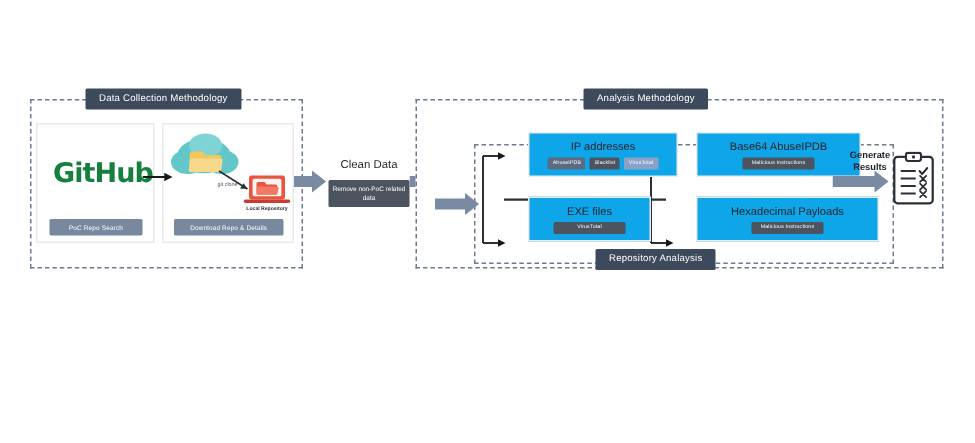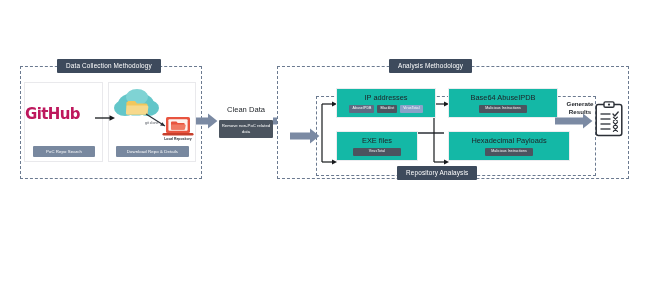--- a/index.html
+++ b/index.html
@@ -55,25 +55,25 @@
     border: 0.8px solid #e9e9ec;
     box-sizing: border-box;
   }
   #card-github   { left: 24px;  top: 82px; width: 79px; height: 80px; }
   #card-download { left: 108px; top: 82px; width: 88px; height: 80px; }
 
   .github-wordmark {
     position: absolute;
     left: 0; right: 0;
     top: 22px;
-    text-align: left;
+    text-align: right;
     font-family: "DejaVu Sans", sans-serif;
     font-weight: bold;
-    font-size: 15px;
-    color: #be185d;
+    font-size: 18px;
+    color: #15803d;
     letter-spacing: -0.6px;
   }
 
   
   .caption-badge {
     position: absolute;
     background: #78889f;
     color: #ffffff;
     font-size: 4.3px;
     letter-spacing: .1px;
@@ -117,23 +117,24 @@
     position: absolute;
     left: 316px; top: 96px; width: 280px; height: 80px;
     border: 1.1px dashed #6b7a90;
     box-sizing: border-box;
     background: #ffffff;
   }
 
   
   .analysis-card {
     position: absolute;
-    background: #14b8a6;
+    background: #0ea5e9;
     border: 0.8px solid #ececef;
     box-sizing: border-box;
+    margin-left: 16px;
   }
   #card-ip    { left: 336px; top: 88px;  width: 100px; height: 30px; }
   #card-exe   { left: 336px; top: 131px; width: 82px; height: 30px; }
   #card-b64   { left: 448px; top: 88px;  width: 110px; height: 30px; }
   #card-hex   { left: 448px; top: 131px; width: 122px; height: 30px; }
 
   .card-title {
     position: absolute;
     left: 0; right: 0; top: 3.5px;
     text-align: center;

